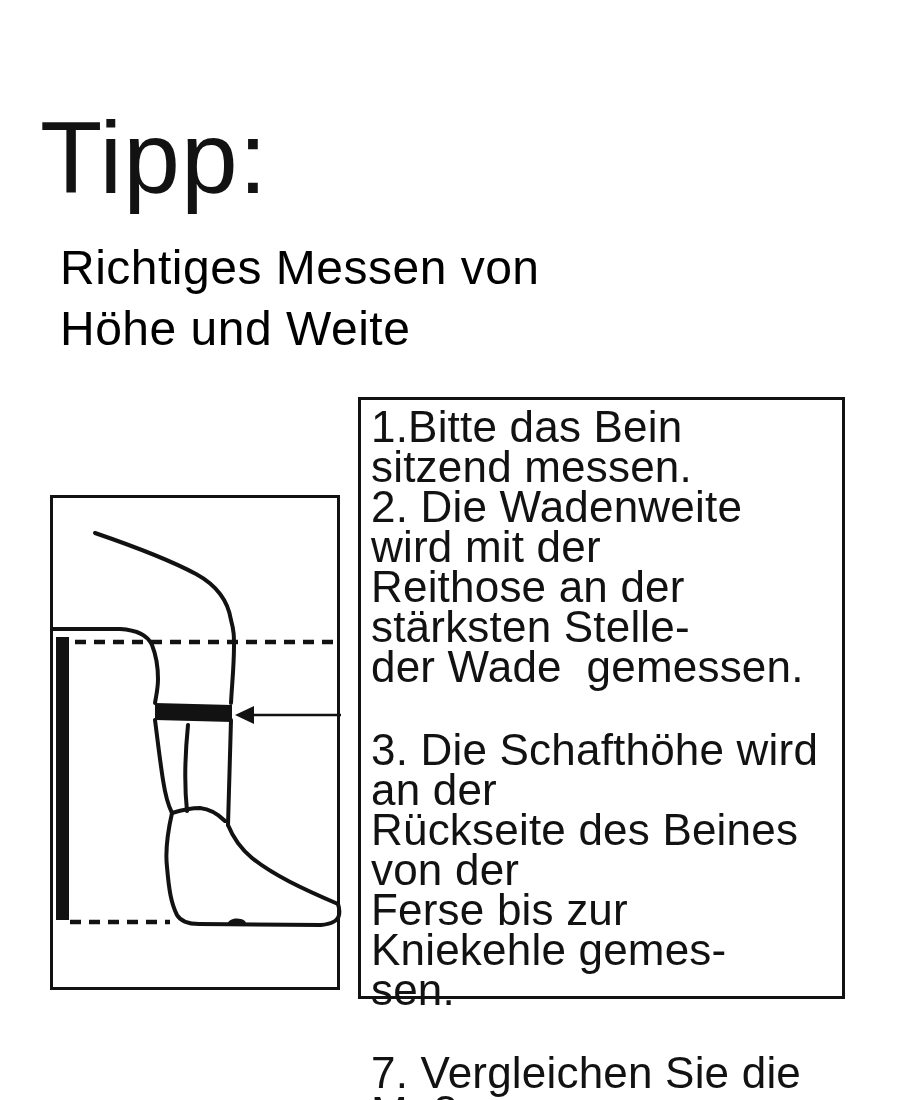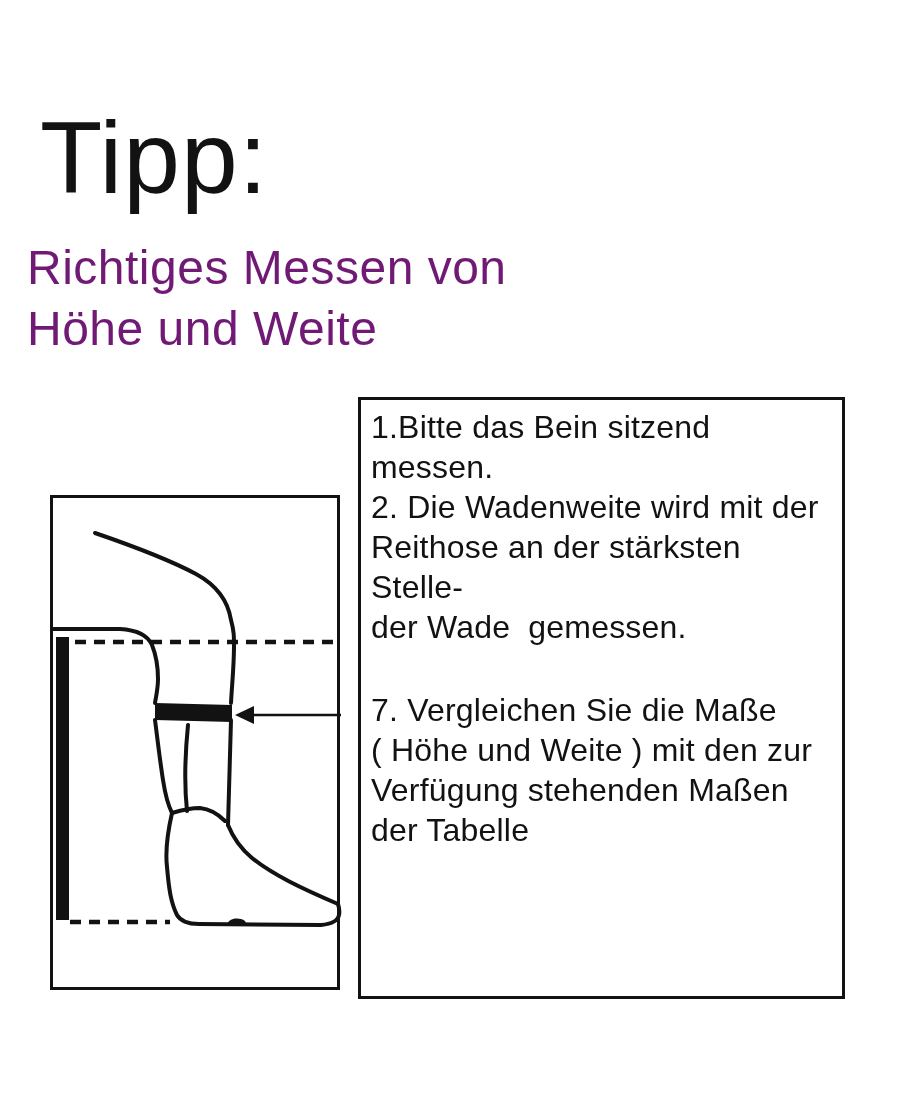--- a/index.html
+++ b/index.html
@@ -22,27 +22,27 @@
     top: 102px;
     font-size: 102px;
     line-height: 112px;
     font-weight: 400;
     letter-spacing: 1px;
     color: #121212;
     white-space: pre;
   }
   .subtitle {
     position: absolute;
-    left: 27px;
+    left: 60px;
     top: 237px;
     font-size: 48px;
     line-height: 61px;
     font-weight: 400;
     letter-spacing: 0.5px;
-    color: #701a75;
+    color: #000000;
     white-space: pre-line;
   }
   .diagram-box {
     position: absolute;
     left: 48px;
     top: 493px;
     width: 296px;
     height: 501px;
   }
   .diagram-box svg {
@@ -55,21 +55,21 @@
     left: 358px;
     top: 397px;
     width: 487px;
     height: 602px;
     border: 3px solid #121212;
     box-sizing: border-box;
     padding: 7px 8px 0 10px;
   }
   .instructions-box p {
     margin: 0;
-    font-size: 32px;
+    font-size: 44px;
     line-height: 40px;
     letter-spacing: 0.2px;
     white-space: pre-wrap;
     color: #121212;
   }
   .instructions-box p + p {
     margin-top: 43px;
   }
 </style>
 </head>
@@ -121,19 +121,23 @@
         <polygon points="187,222 206,213 206,231" fill="#121212"></polygon>
       </g>
     </svg>
   </figure>
 
   <div class="instructions-box">
     <p>1.Bitte das Bein sitzend messen.
 2. Die Wadenweite wird mit der
 Reithose an der stärksten Stelle-
 der Wade  gemessen.</p>
+    <p>3. Die Schafthöhe wird an der
+Rückseite des Beines von der
+Ferse bis zur Kniekehle gemes-
+sen.</p>
     <p>7. Vergleichen Sie die Maße
 ( Höhe und Weite ) mit den zur
 Verfügung stehenden Maßen
 der Tabelle</p>
   </div>
 
 </div>
 
 </body></html>

